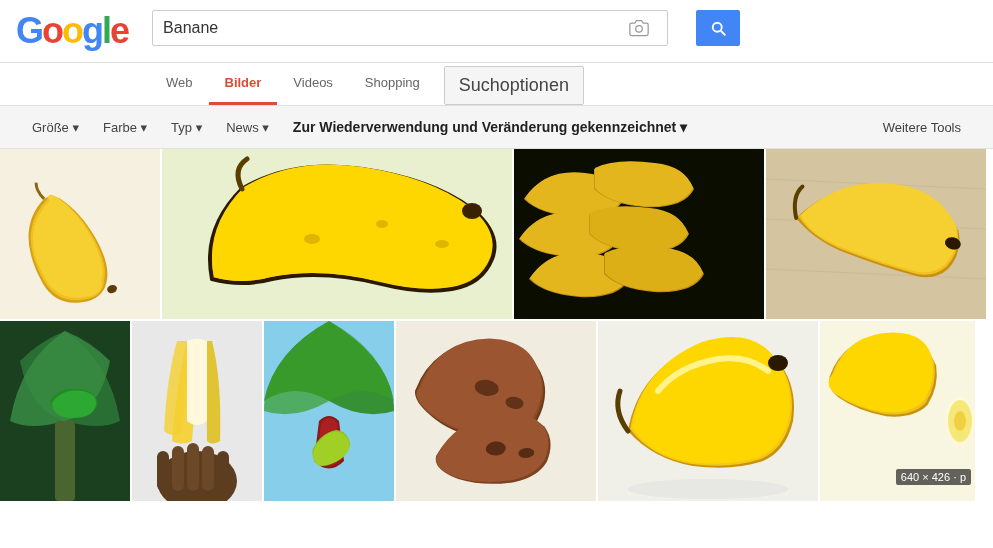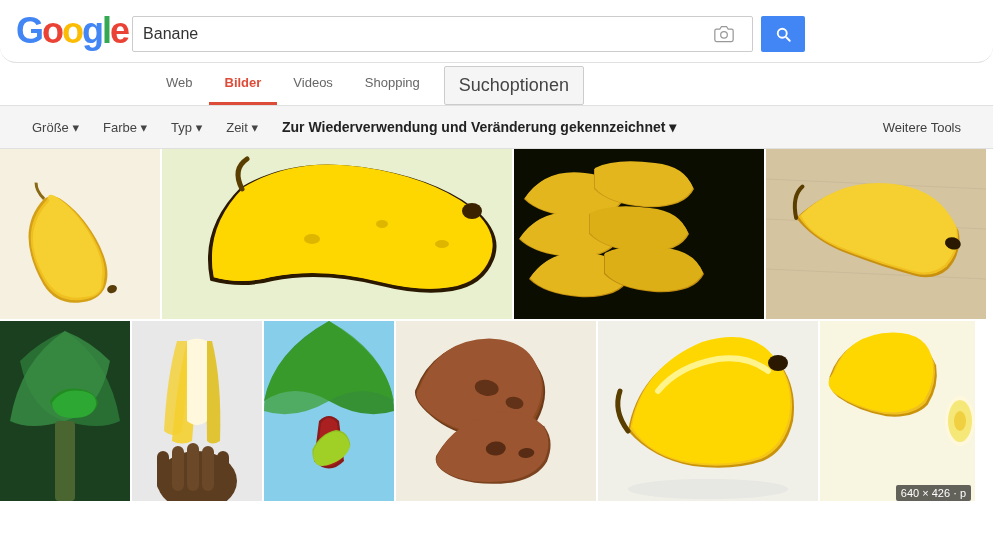--- a/index.html
+++ b/index.html
@@ -1,44 +1,43 @@
 <!DOCTYPE html>
 <html><head>
   <meta charset="utf-8">
   <style>
     * { margin: 0; padding: 0; box-sizing: border-box; }
     body { font-family: Arial, sans-serif; background: #fff; width: 993px; overflow-x: hidden; }
 
     
     .header {
       display: flex;
-      align-items: flex-end;
+      align-items: flex-start;
       padding: 10px 16px;
       border-bottom: 1px solid #e0e0e0;
-      gap: 4px;
-      border-radius: 16px;
+      gap: 24px;
     }
     .logo {
       font-size: 36px;
       font-weight: bold;
       letter-spacing: -2px;
       user-select: none;
     }
     .logo-blue { color: #4285f4; }
     .logo-red { color: #ea4335; }
     .logo-yellow { color: #fbbc05; }
     .logo-green { color: #34a853; }
 
     .search-bar {
       display: flex;
       align-items: center;
       border: 1px solid #ccc;
       border-radius: 2px;
       padding: 6px 10px;
-      width: 621px;
+      width: 516px;
       height: 36px;
       position: relative;
     }
     .search-bar input {
       border: none;
       outline: none;
       font-size: 16px;
       flex: 1;
       color: #333;
     }
@@ -147,21 +146,21 @@
 
     
     .img-cell {
       position: relative;
       overflow: hidden;
       cursor: pointer;
       flex-shrink: 0;
     }
     .img-badge {
       position: absolute;
-      bottom: 0;
+      bottom: 16px;
       right: 4px;
       background: rgba(0,0,0,0.6);
       color: white;
       font-size: 11px;
       padding: 2px 5px;
       border-radius: 2px;
     }
 
     
     .banana-1 { background: #f5f0e0; width: 160px; height: 170px; }
@@ -212,21 +211,21 @@
   <div class="filter-btn">
     <span>Größe ▾</span>
   </div>
   <div class="filter-btn">
     <span>Farbe ▾</span>
   </div>
   <div class="filter-btn">
     <span>Typ ▾</span>
   </div>
   <div class="filter-btn">
-    <span>Zeit ▾</span>
+    <span>News ▾</span>
   </div>
   <div class="filter-reuse">
     <span>Zur Wiederverwendung und Veränderung gekennzeichnet ▾</span>
   </div>
   <div class="filter-tools">
     <span>Weitere Tools</span>
   </div>
 </div>
 
 <div class="image-row">

